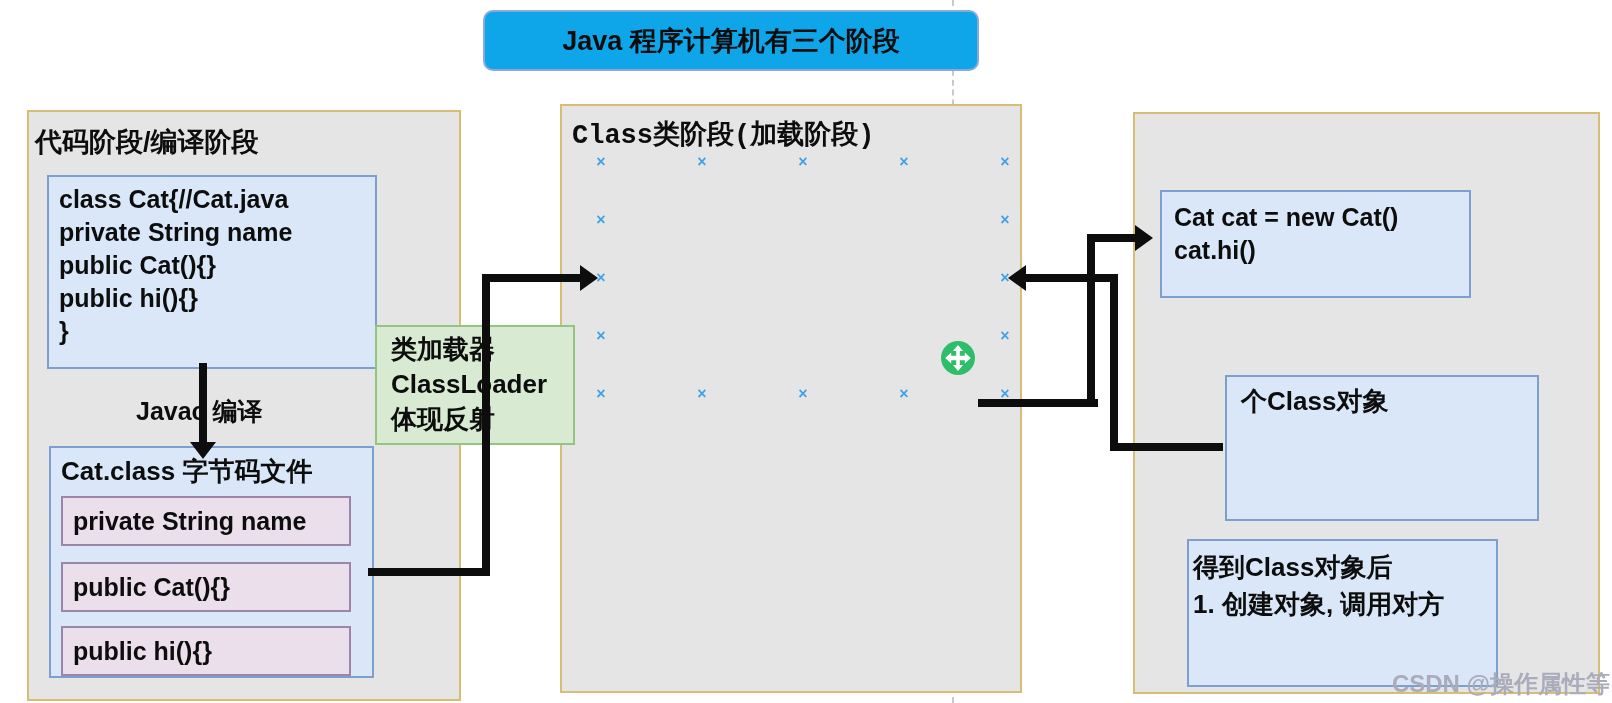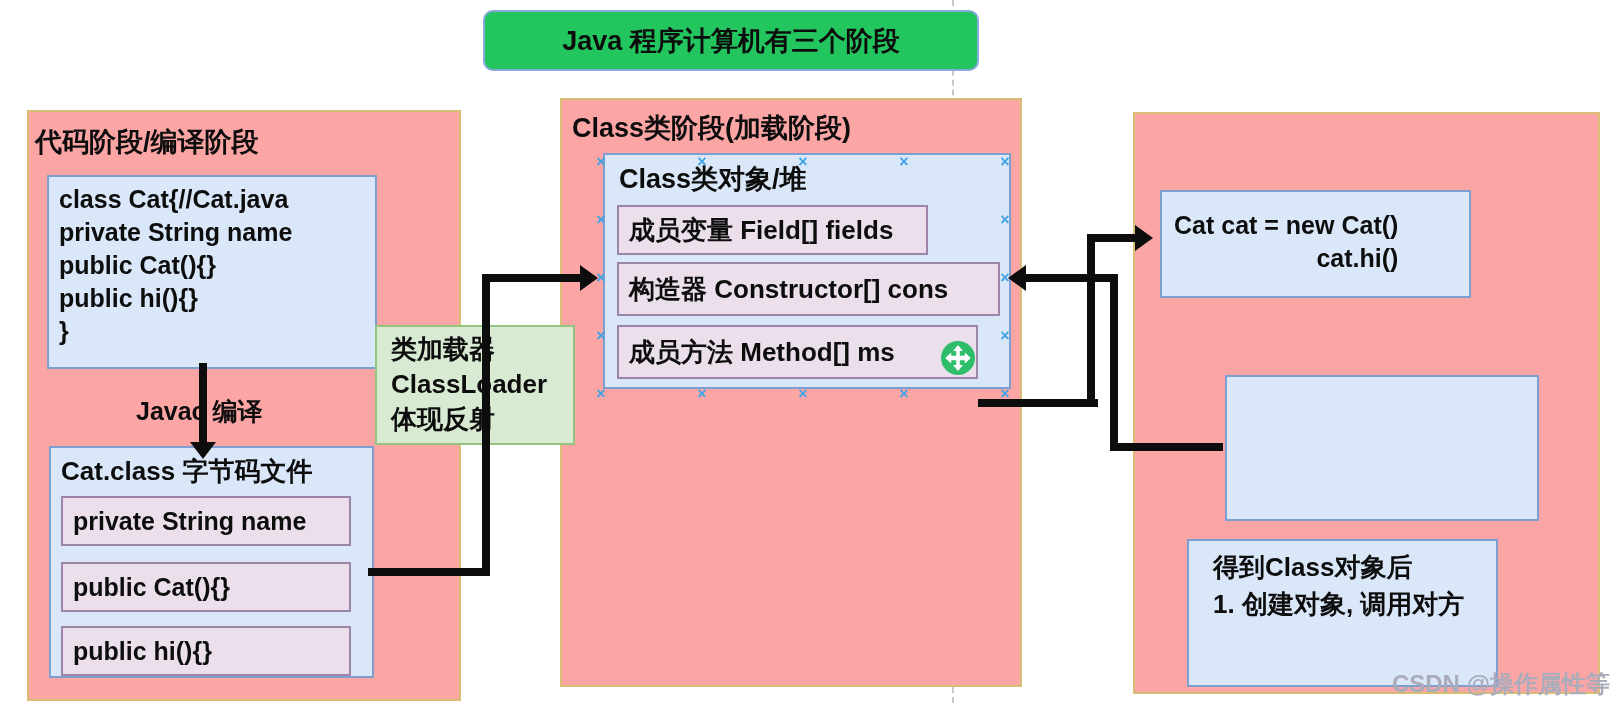--- a/index.html
+++ b/index.html
@@ -1,20 +1,20 @@
 <!DOCTYPE html>
 <html><head>
 <meta charset="utf-8">
 <style>
   html,body{margin:0;padding:0;background:#fff;}
   .stage{position:relative;width:1612px;height:703px;background:#ffffff;overflow:hidden;
          font-family:"Liberation Sans","DejaVu Sans",sans-serif;font-weight:bold;color:#0d0d0d;}
   .guide{position:absolute;border-left:2px dashed #c9c9c9;z-index:0;}
-  .panel{position:absolute;background:#fca5a5;border:2px solid #d8bd74;z-index:1;}
-  .titlebox{position:absolute;background:#22c55e;border:2px solid #87a9dc;border-radius:10px;
+  .panel{position:absolute;background:#e5e5e5;border:2px solid #d8bd74;z-index:1;}
+  .titlebox{position:absolute;background:#0ea5e9;border:2px solid #87a9dc;border-radius:10px;
             display:flex;align-items:center;justify-content:center;font-size:27px;z-index:2;}
   .bluebox{position:absolute;background:#d9e7f8;border:2px solid #7d9fd0;}
   .pinkrow{position:absolute;background:#ebdfeb;border:2px solid #9d84a9;
            display:flex;align-items:center;padding-left:10px;font-size:25px;white-space:nowrap;}
   .greenbox{position:absolute;background:#d9ead3;border:2px solid #94c47e;z-index:2;padding:5px 14px;}
   .greenbox div{font-size:26px;line-height:35px;white-space:nowrap;}
   .hdr{position:absolute;font-size:27px;white-space:nowrap;}
   .boxtitle{position:absolute;font-size:26px;white-space:nowrap;}
   .codelines{position:absolute;font-size:25px;line-height:33px;white-space:nowrap;}
   .bar{position:absolute;background:#0d0d0d;z-index:3;}
@@ -62,35 +62,23 @@
       </div>
       <div class="pinkrow" style="left:10px;top:114px;width:276px;height:46px;">
         <span>public Cat(){}</span>
       </div>
       <div class="pinkrow" style="left:10px;top:178px;width:276px;height:46px;">
         <span>public hi(){}</span>
       </div>
     </div>
   </div>
 
-  <div class="panel" style="left:560px;top:98px;width:458px;height:585px;">
+  <div class="panel" style="left:560px;top:104px;width:458px;height:585px;font-family:Liberation Mono, monospace;">
     <div class="hdr" style="left:10px;top:10px;">Class类阶段(加载阶段)</div>
 
-    <div class="bluebox" style="left:41px;top:53px;width:404px;height:232px;">
-      <div class="boxtitle" style="left:14px;top:6px;font-size:27px;">Class类对象/堆</div>
-      <div class="pinkrow" style="left:12px;top:50px;width:297px;height:46px;font-size:26px;">
-        <span>成员变量 Field[] fields</span>
-      </div>
-      <div class="pinkrow" style="left:12px;top:107px;width:369px;height:50px;font-size:26px;">
-        <span>构造器 Constructor[] cons</span>
-      </div>
-      <div class="pinkrow" style="left:12px;top:170px;width:347px;height:50px;font-size:26px;">
-        <span>成员方法 Method[] ms</span>
-      </div>
-    </div>
   </div>
 
   <span class="handle" style="left:601px;top:163px;">×</span>
   <span class="handle" style="left:702px;top:163px;">×</span>
   <span class="handle" style="left:803px;top:163px;">×</span>
   <span class="handle" style="left:904px;top:163px;">×</span>
   <span class="handle" style="left:1005px;top:163px;">×</span>
   <span class="handle" style="left:601px;top:221px;">×</span>
   <span class="handle" style="left:601px;top:279px;">×</span>
   <span class="handle" style="left:601px;top:337px;">×</span>
@@ -105,33 +93,34 @@
 
   <div class="moveicon">
     <svg width="34" height="34" viewBox="0 0 34 34">
       <path fill="#ffffff" d="M17 4l5 6h-3.2v4.8H23.8V11.6l6 5.4-6 5.4v-3.2h-5v4.8H22l-5 6-5-6h3.2v-4.8H10.2v3.2l-6-5.4 6-5.4v3.2h5V10h-3.2z"></path>
     </svg>
   </div>
 
   <div class="panel" style="left:1133px;top:112px;width:463px;height:578px;">
 
     <div class="bluebox" style="left:25px;top:76px;width:307px;height:104px;">
-      <div class="codelines" style="left:12px;top:17px;text-align:right;">
+      <div class="codelines" style="left:12px;top:9px;">
         <div>Cat cat = new Cat()</div>
         <div>cat.hi()</div>
       </div>
     </div>
 
     <div class="bluebox" style="left:90px;top:261px;width:310px;height:142px;">
       <div class="codelines" style="left:14px;top:6px;font-size:26px;line-height:36px;">
+        <div>个Class对象</div>
       </div>
     </div>
 
     <div class="bluebox" style="left:52px;top:425px;width:307px;height:144px;">
-      <div class="codelines" style="left:24px;top:8px;font-size:26px;line-height:37px;">
+      <div class="codelines" style="left:4px;top:8px;font-size:26px;line-height:37px;">
         <div>得到Class对象后</div>
         <div>1. 创建对象, 调用对方</div>
       </div>
     </div>
   </div>
 
   <div class="greenbox" style="left:375px;top:325px;width:168px;height:106px;">
     <div>类加载器</div>
     <div>ClassLoader</div>
     <div>体现反射</div>

